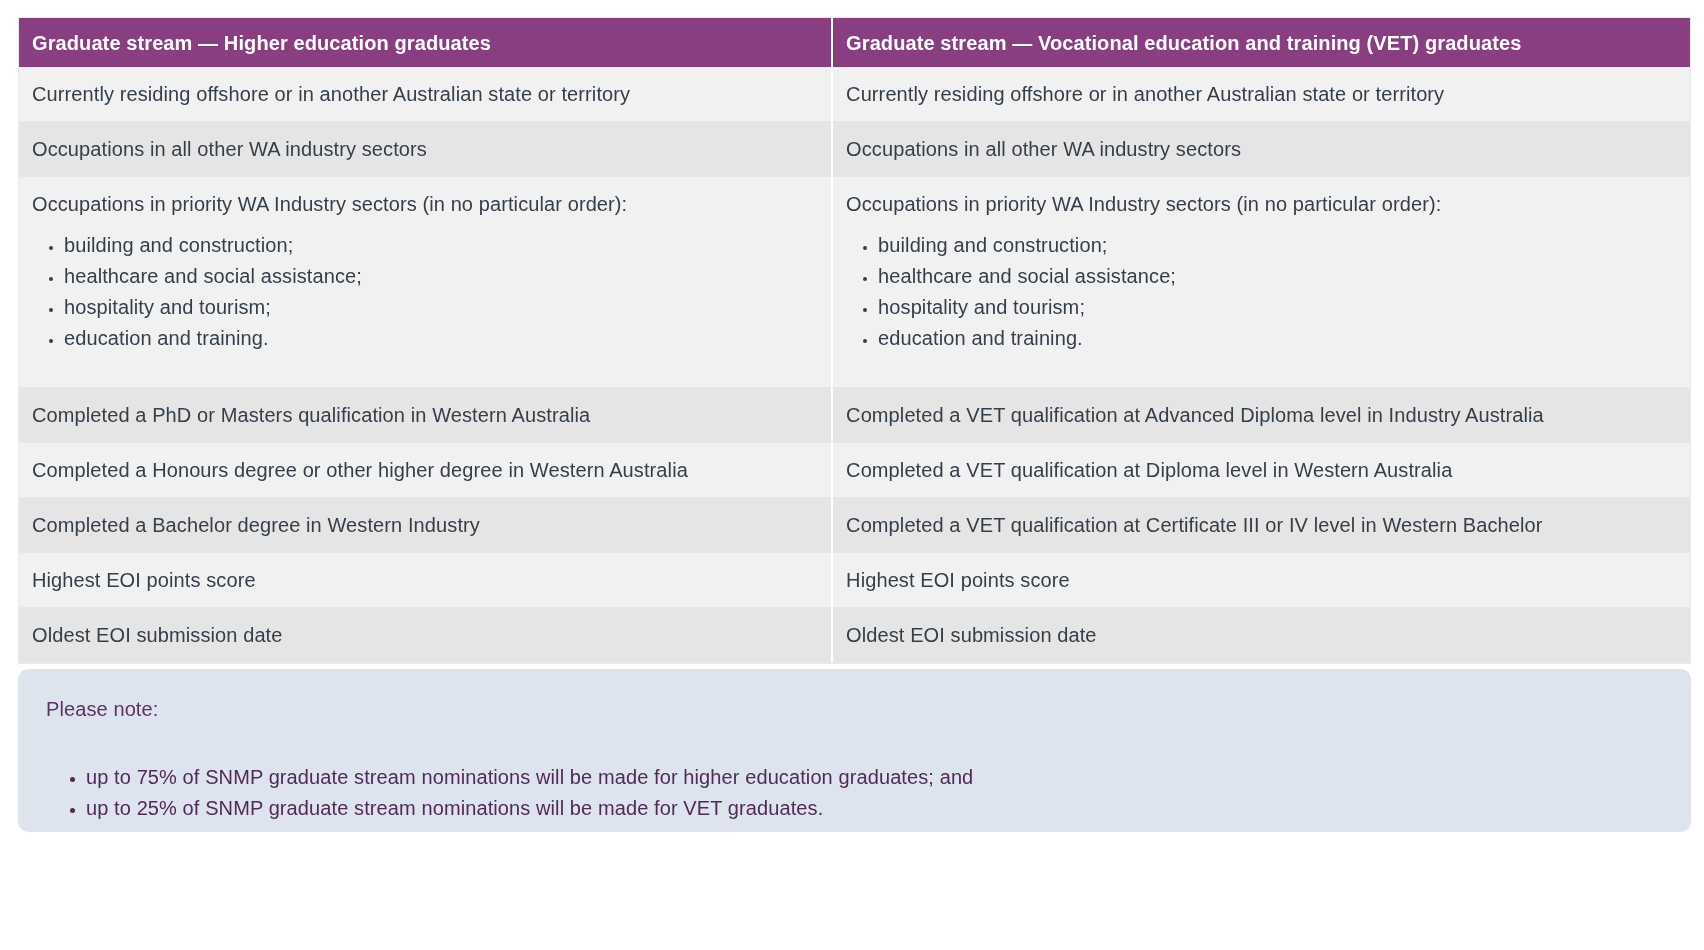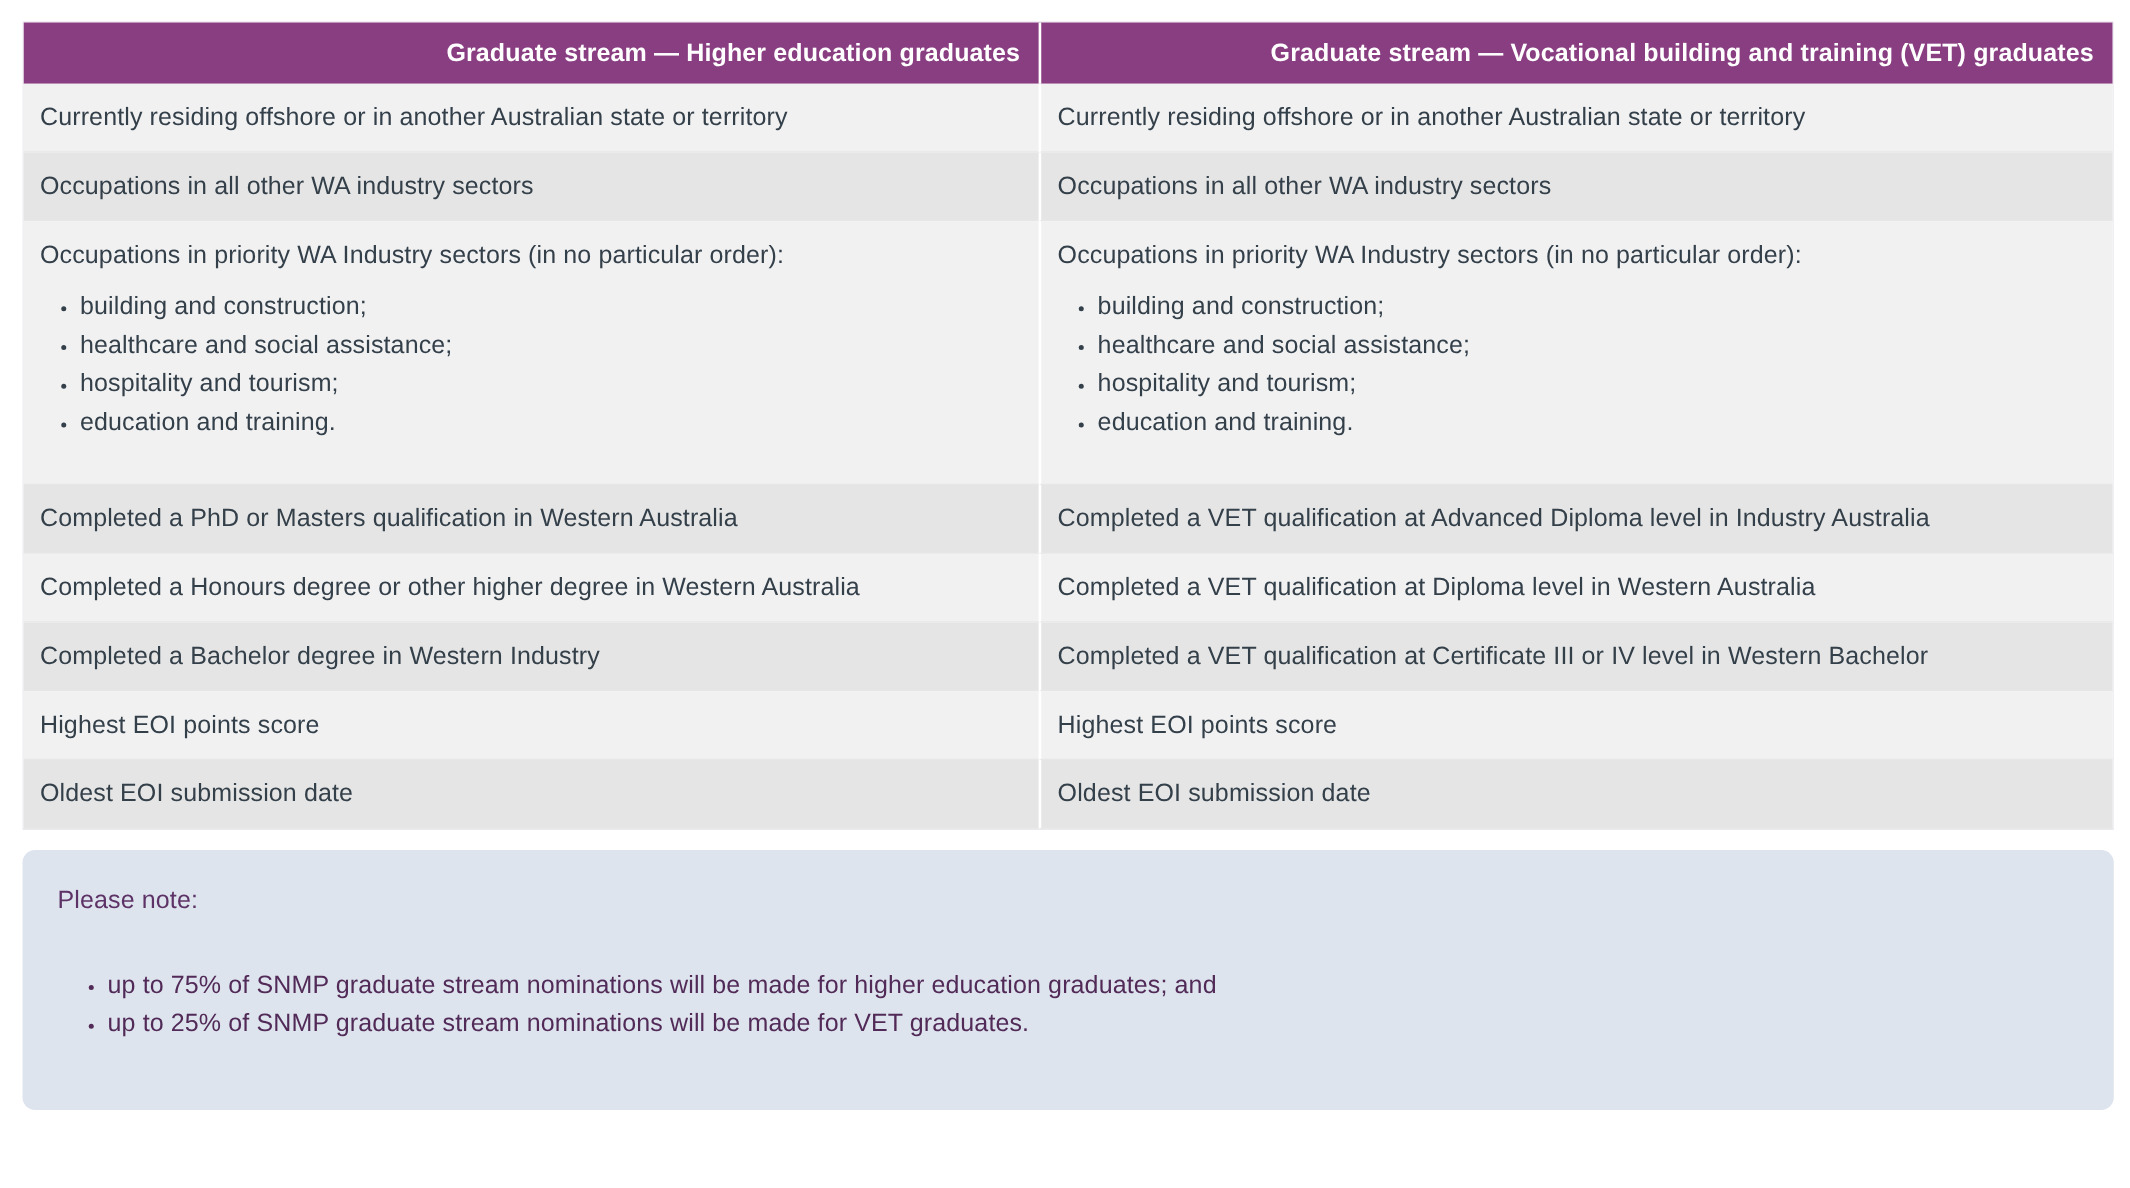--- a/index.html
+++ b/index.html
@@ -38,21 +38,21 @@
     border-spacing: 0;
     border: 1px solid var(--table-outline);
     table-layout: fixed;
   }
   col.col-left  { width: 48.6%; }
   col.col-right { width: 51.4%; }
   th {
     background: var(--header-bg);
     color: var(--header-text);
     font-weight: bold;
-    text-align: right;
+    text-align: left;
     font-size: 20px;
     padding: 12px 15px 11px 13px;
     line-height: 26px;
   }
   th + th { border-left: 2px solid var(--col-divider); }
   td {
     vertical-align: top;
     padding: 14px 15px 13px 13px;
     line-height: 27px;
     border-bottom: 1px solid var(--row-border);
@@ -65,22 +65,22 @@
     margin: 14px 0 22px 0;
     padding-left: 32px;
   }
   td ul.cell-list li {
     margin-bottom: 4px;
     line-height: 27px;
   }
   td ul.cell-list li::marker { font-size: 14px; }
   .note-panel {
     width: 1673px;
-    height: 208px;
-    margin-top: 16px;
+    height: 163px;
+    margin-top: 5px;
     background: var(--note-bg);
     border-radius: 10px;
     padding: 27px 30px 0 28px;
     color: var(--note-bullet-text);
   }
   .note-heading {
     margin: 0;
     color: var(--note-heading-text);
     line-height: 26px;
   }
@@ -99,21 +99,21 @@
 <div class="wrap">
 
   <table class="grad-table">
     <colgroup>
       <col class="col-left">
       <col class="col-right">
     </colgroup>
     <thead>
       <tr>
         <th>Graduate stream — Higher education graduates</th>
-        <th>Graduate stream — Vocational building and training (VET) graduates</th>
+        <th>Graduate stream — Vocational education and training (VET) graduates</th>
       </tr>
     </thead>
     <tbody>
       <tr>
         <td>Currently residing offshore or in another Australian state or territory</td>
         <td>Currently residing offshore or in another Australian state or territory</td>
       </tr>
       <tr>
         <td>Occupations in all other WA industry sectors</td>
         <td>Occupations in all other WA industry sectors</td>

